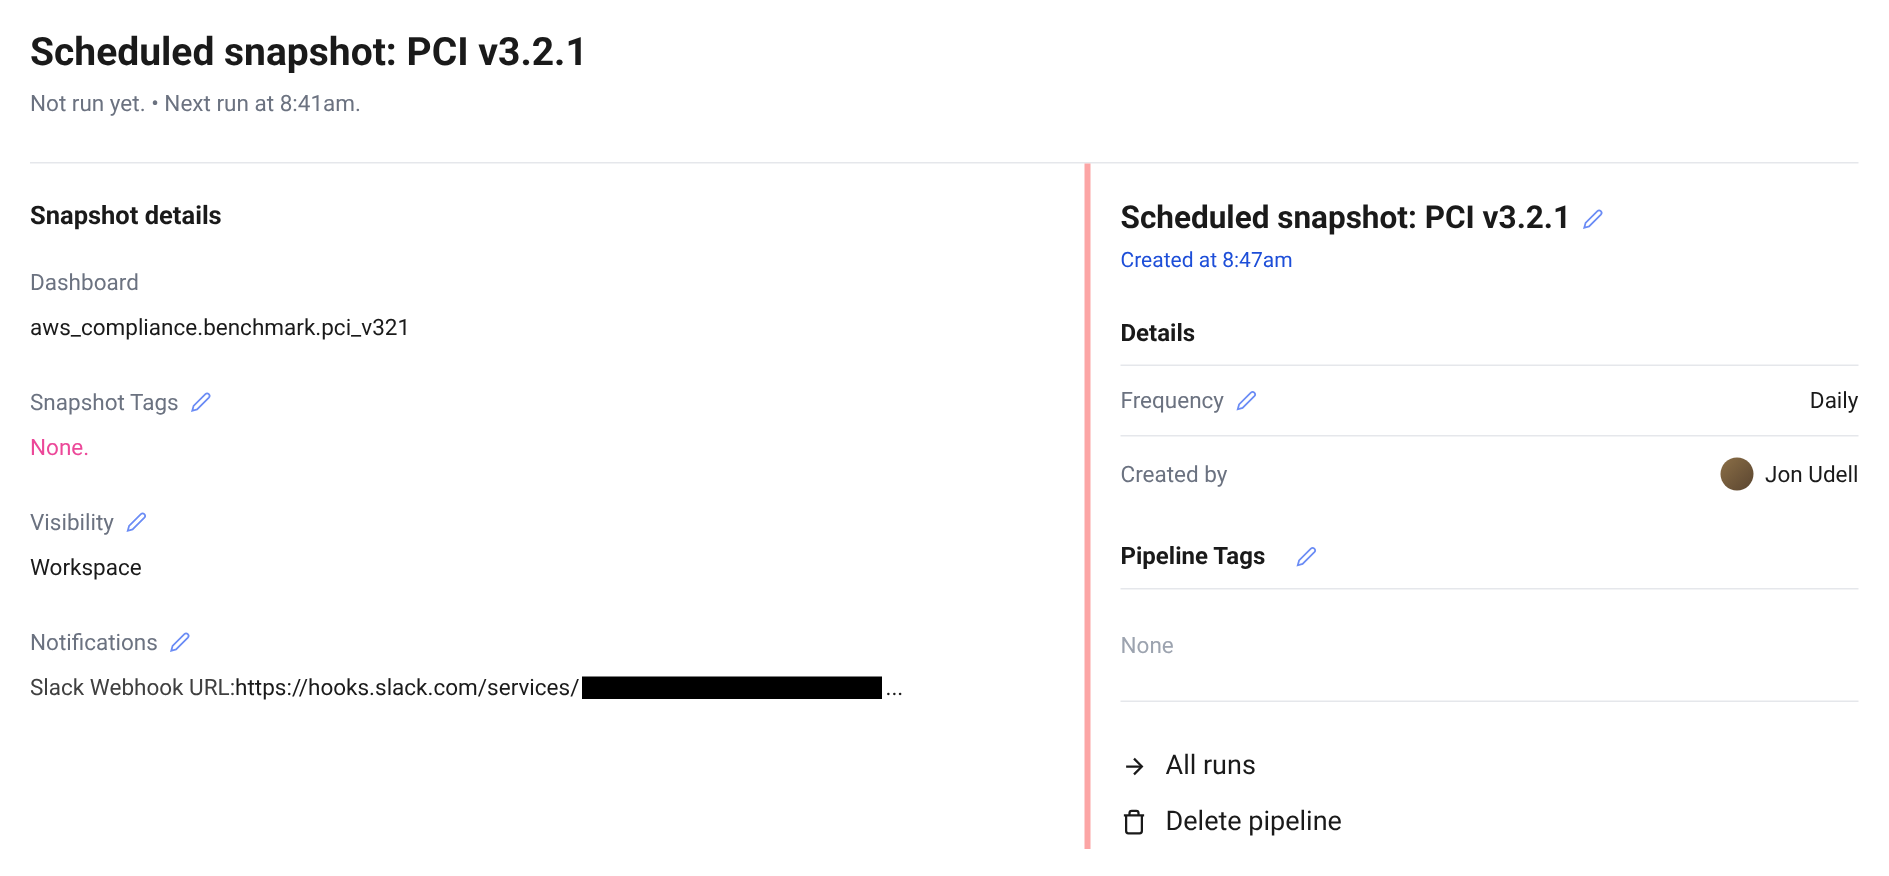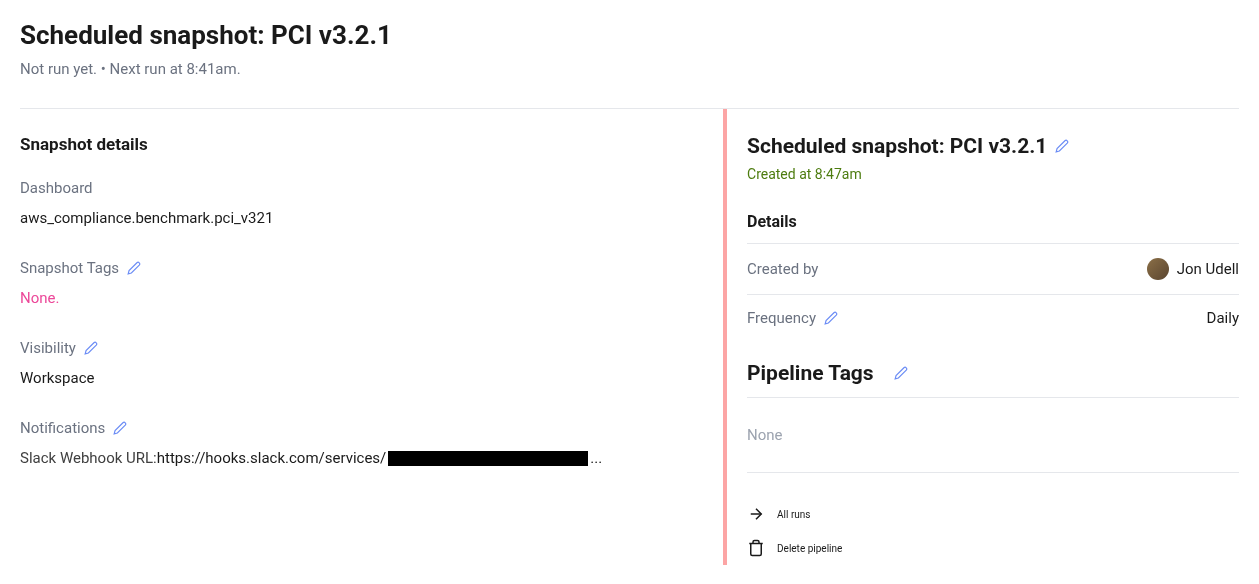--- a/index.html
+++ b/index.html
@@ -105,21 +105,21 @@
       align-items: center;
       gap: 8px;
       margin-bottom: 8px;
     }
     .right-title {
       font-size: 21px;
       font-weight: 700;
     }
     .right-subtitle {
       font-size: 14px;
-      color: #4d7c0f;
+      color: #1d4ed8;
       margin-bottom: 30px;
     }
     .details-heading {
       font-size: 16px;
       font-weight: 700;
       margin-bottom: 12px;
     }
     .details-row {
       display: flex;
       justify-content: space-between;
@@ -143,42 +143,42 @@
     }
     .avatar {
       width: 22px;
       height: 22px;
       border-radius: 50%;
       background: linear-gradient(135deg, #8b6f47, #5a4530);
       display: inline-block;
       flex-shrink: 0;
     }
     .pipeline-tags-heading {
-      font-size: 21px;
+      font-size: 16px;
       font-weight: 700;
       margin-top: 20px;
       margin-bottom: 12px;
       display: flex;
       align-items: center;
       gap: 20px;
     }
     .pipeline-none {
       padding: 28px 0;
       border-top: 1px solid #e5e7eb;
       border-bottom: 1px solid #e5e7eb;
       color: #9ca3af;
       font-size: 15px;
       margin-bottom: 24px;
     }
     .action-link {
       display: flex;
       align-items: center;
       gap: 12px;
       padding: 8px 0;
-      font-size: 10px;
+      font-size: 18px;
       color: #1a1a1a;
       cursor: pointer;
     }
     .action-icon {
       width: 18px;
       height: 18px;
       flex-shrink: 0;
     }
     .action-icon svg {
       width: 100%;
@@ -266,43 +266,43 @@
       <div class="right-title">Scheduled snapshot: PCI v3.2.1</div>
       <span class="edit-icon">
         <svg viewBox="0 0 24 24" fill="none" stroke="currentColor" stroke-width="2">
             <path d="M17 3a2.83 2.83 0 0 1 4 4L7.5 20.5 2 22l1.5-5.5L17 3z"></path>
           </svg>
       </span>
     </div>
     <div class="right-subtitle">Created at 8:47am</div>
 
     <div class="details-heading">Details</div>
-
-    <div class="details-row">
-      <div class="details-label">
-        <span>Created by</span>
-      </div>
-      <div class="details-value">
-        <span class="avatar"></span>
-        <span>Jon Udell</span>
-      </div>
-    </div>
 
     <div class="details-row">
       <div class="details-label">
         <span>Frequency</span>
         <span class="edit-icon">
           <svg viewBox="0 0 24 24" fill="none" stroke="currentColor" stroke-width="2">
               <path d="M17 3a2.83 2.83 0 0 1 4 4L7.5 20.5 2 22l1.5-5.5L17 3z"></path>
             </svg>
         </span>
       </div>
       <div class="details-value">Daily</div>
     </div>
 
+    <div class="details-row">
+      <div class="details-label">
+        <span>Created by</span>
+      </div>
+      <div class="details-value">
+        <span class="avatar"></span>
+        <span>Jon Udell</span>
+      </div>
+    </div>
+
     <div class="pipeline-tags-heading">
       <span>Pipeline Tags</span>
       <span class="edit-icon">
         <svg viewBox="0 0 24 24" fill="none" stroke="currentColor" stroke-width="2">
             <path d="M17 3a2.83 2.83 0 0 1 4 4L7.5 20.5 2 22l1.5-5.5L17 3z"></path>
           </svg>
       </span>
     </div>
     <div class="pipeline-none">None</div>
 

